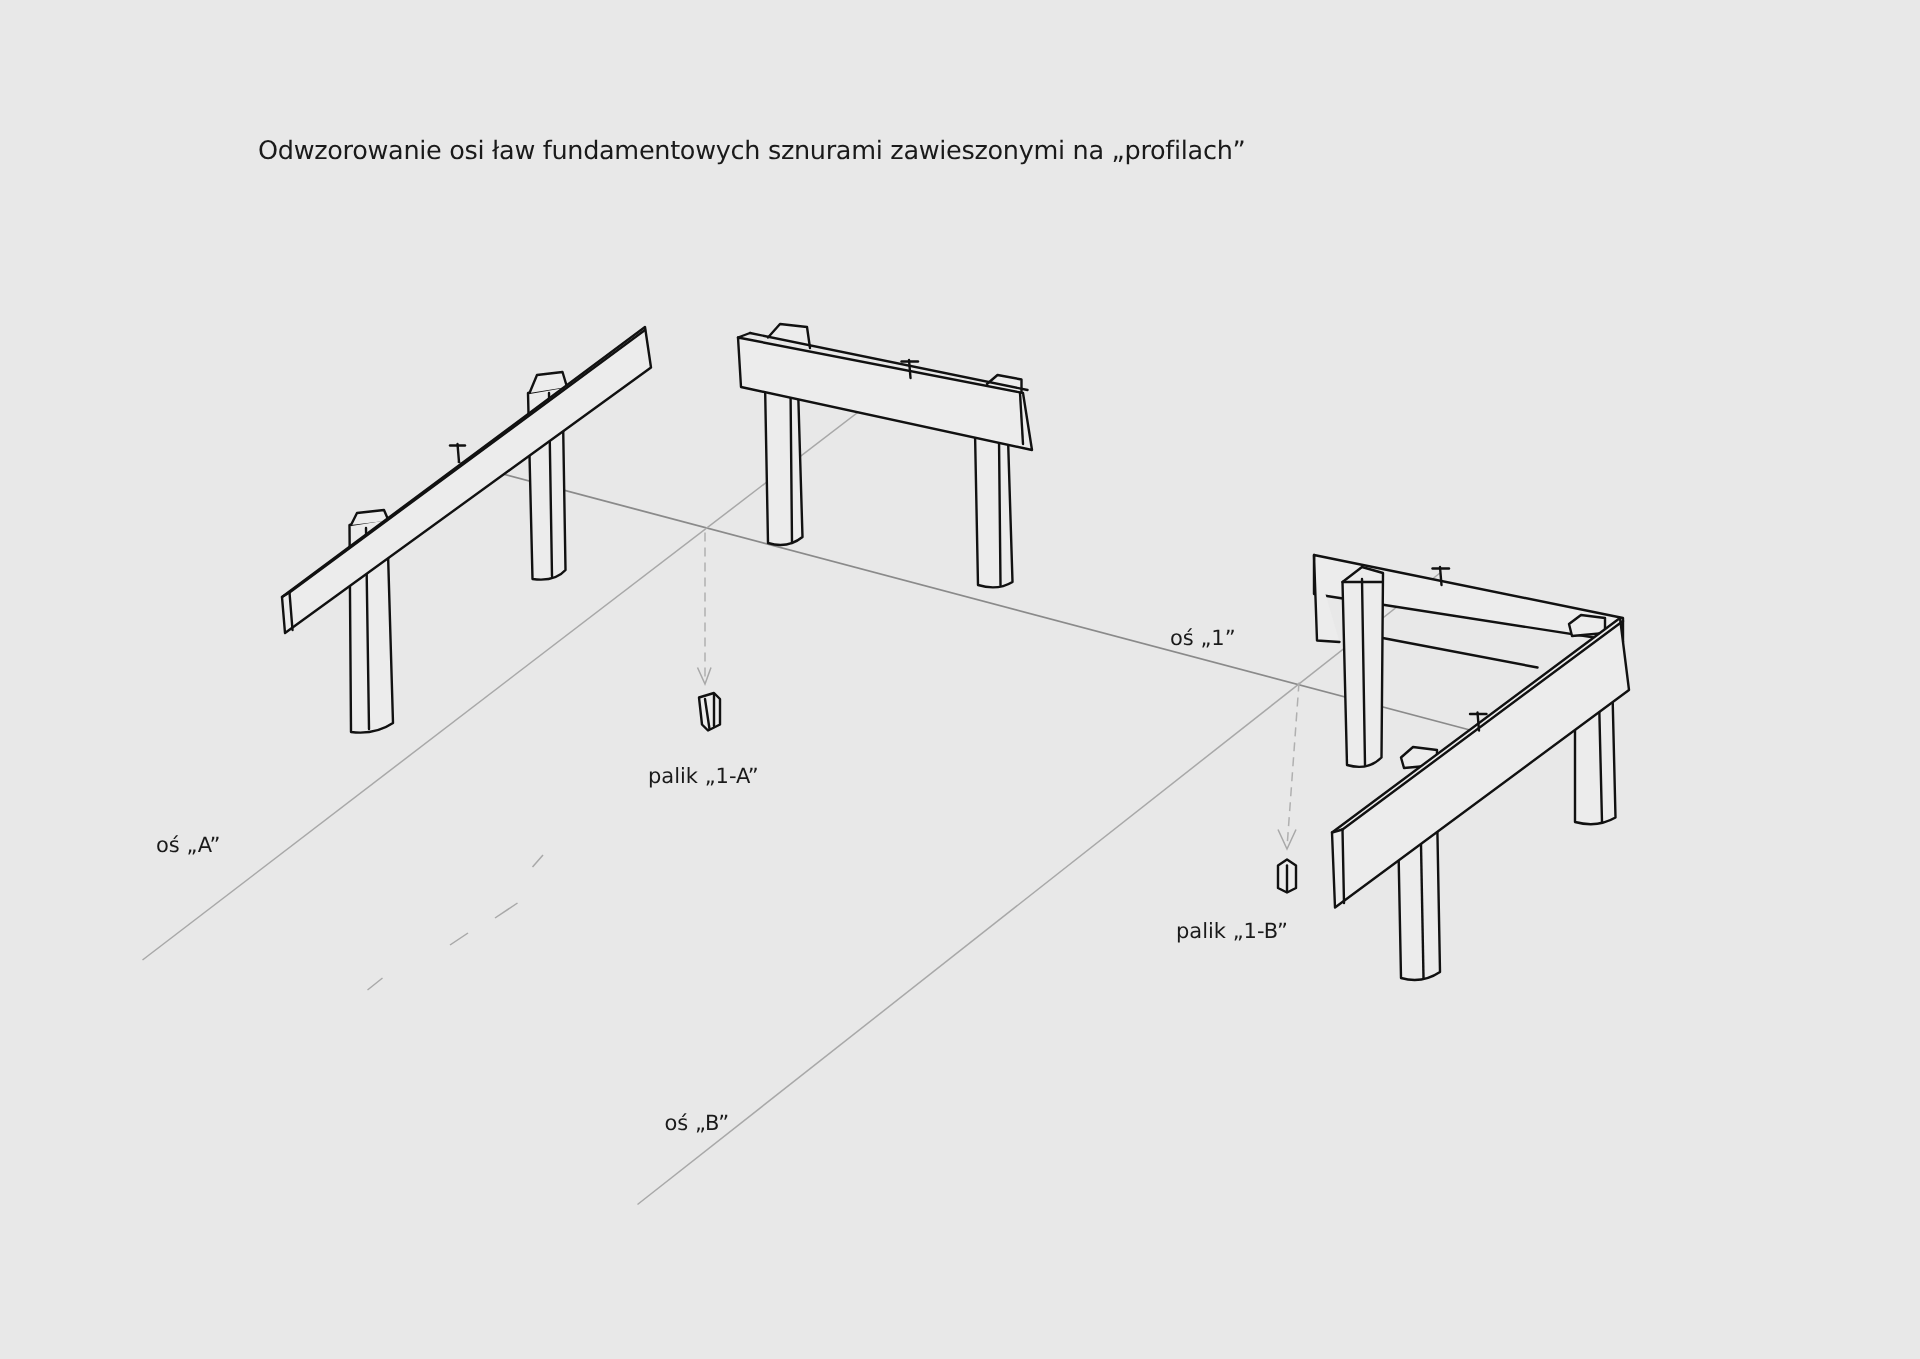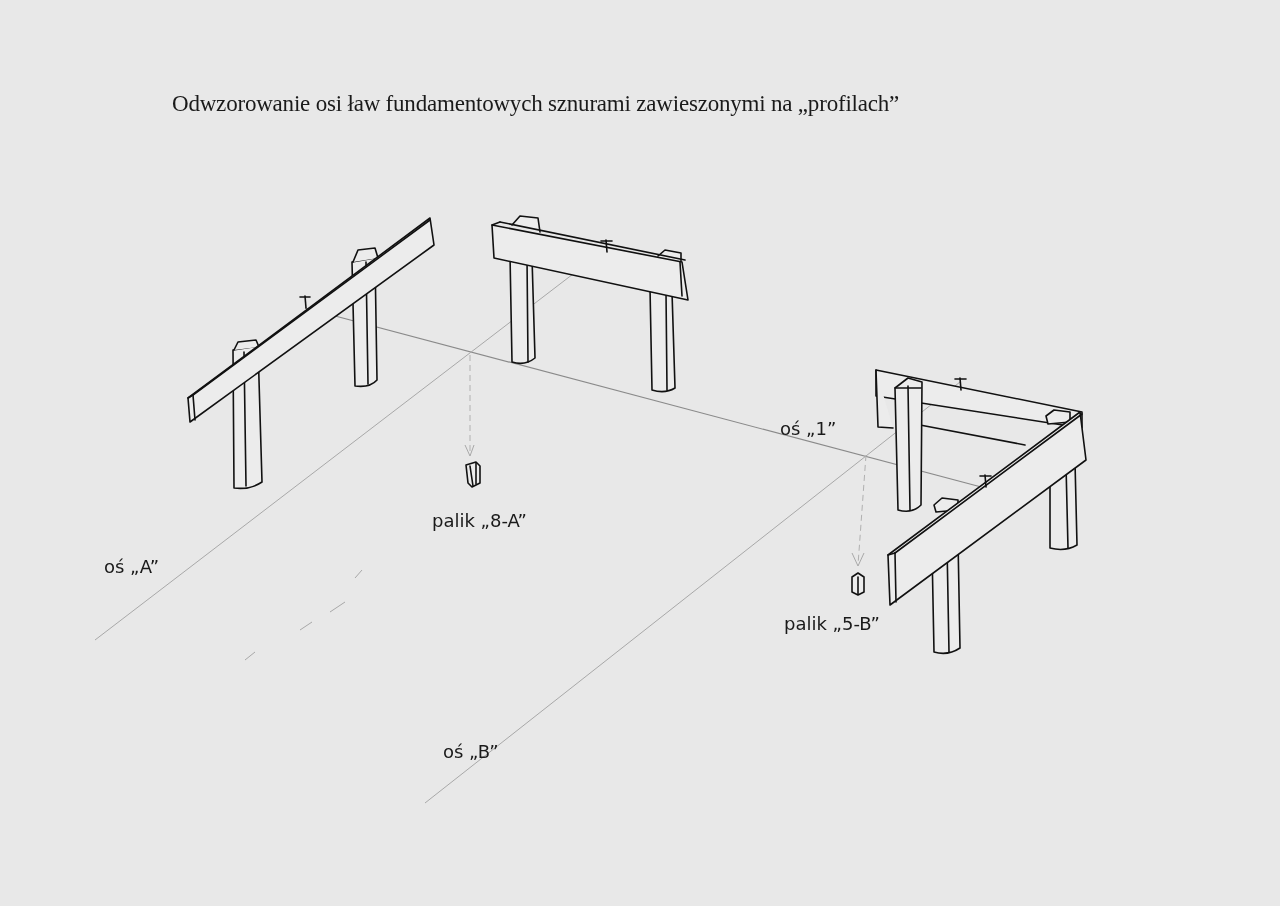--- a/index.html
+++ b/index.html
@@ -9,22 +9,22 @@
       position: relative;
       font-family: "DejaVu Sans", sans-serif;
     }
     #drawing { position: absolute; left: 0; top: 0; }
     .lbl {
       position: absolute;
       color: #1a1a1a;
       white-space: nowrap;
       font-family: "DejaVu Sans", sans-serif;
     }
-    #title { left: 172px; top: 91px; font-size: 23px; letter-spacing: -0.2px; font-family: Liberation Serif, serif; }
-    .small { font-size: 18px; }
+    #title { left: 172px; top: 91px; font-size: 17px; letter-spacing: -0.2px; }
+    .small { font-size: 14px; }
     .ink { stroke: #111; stroke-width: 1.6; fill: #ececec; stroke-linejoin: round; stroke-linecap: round; }
     .inkn { stroke: #111; stroke-width: 1.6; fill: none; stroke-linecap: round; }
     .string { stroke: #8a8a8a; stroke-width: 1.2; fill: none; }
     .faint { stroke: #a8a8a8; stroke-width: 1; fill: none; }
     .plumb { stroke: #b0b0b0; stroke-width: 1; fill: none; stroke-dasharray: 6 4; }
   </style>
 </head>
 <body>
 
 <div class="lbl" id="title">Odwzorowanie osi ław fundamentowych sznurami zawieszonymi na „profilach”</div>
@@ -129,14 +129,14 @@
     <line class="inkn" x1="960" y1="378" x2="961" y2="390"></line>
     <line class="inkn" x1="955" y1="379" x2="966" y2="379"></line>
     <line class="inkn" x1="985" y1="475" x2="986" y2="487"></line>
     <line class="inkn" x1="980" y1="476" x2="991" y2="476"></line>
   </g>
 </svg>
 
 <div class="lbl small" style="left:780px; top:418px;">oś „1”</div>
 <div class="lbl small" style="left:104px; top:556px;">oś „A”</div>
 <div class="lbl small" style="left:431px; top:741px;margin-left:12px;">oś „B”</div>
-<div class="lbl small" style="left:432px; top:510px;">palik „8-A”</div>
-<div class="lbl small" style="left:784px; top:613px;">palik „5-B”</div>
+<div class="lbl small" style="left:432px; top:510px;">palik „1-A”</div>
+<div class="lbl small" style="left:784px; top:613px;">palik „1-B”</div>
 
 </body></html>

